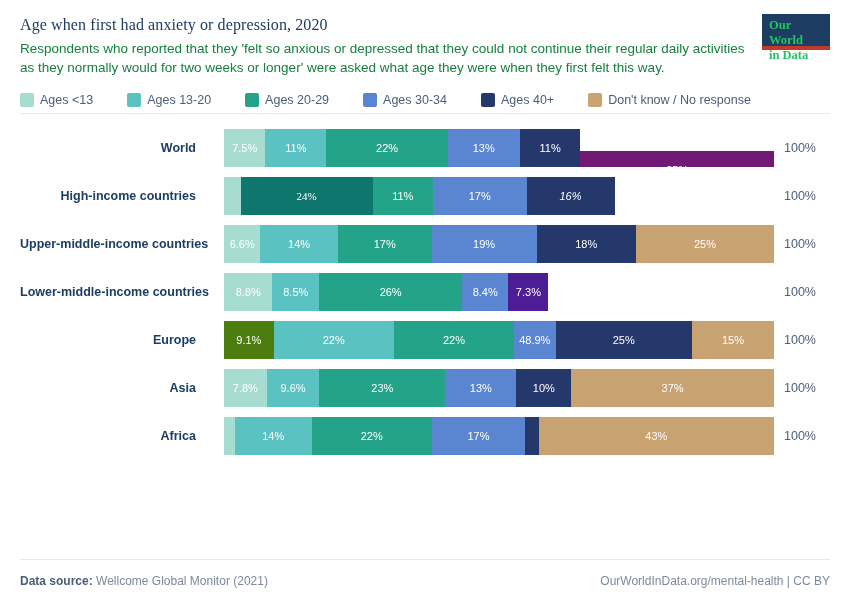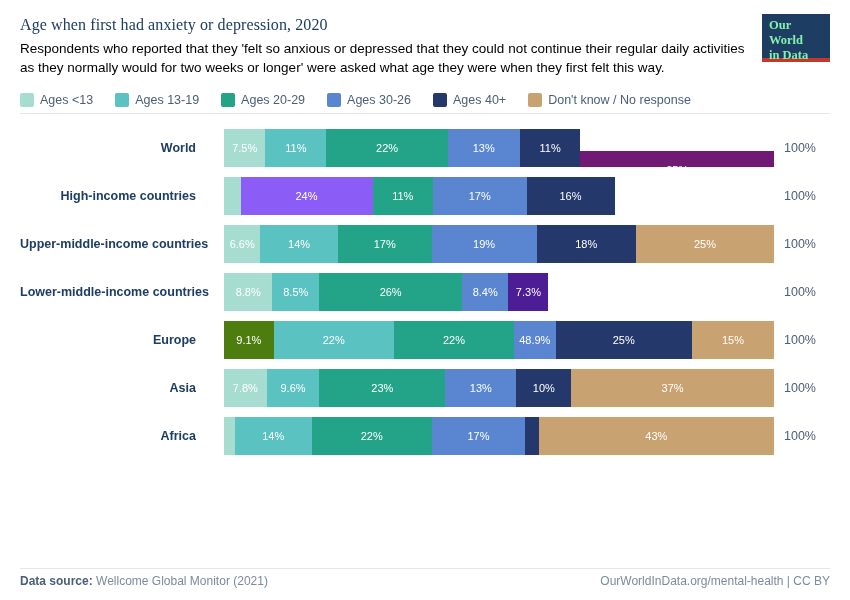--- a/index.html
+++ b/index.html
@@ -28,46 +28,46 @@
     font-family: "Liberation Serif", serif;
     font-size: 16px;
     font-weight: 400;
     color: #1d3d63;
     margin: 0 0 6px 0;
     letter-spacing: 0.1px;
   }
   .subtitle {
     font-size: 13.5px;
     line-height: 1.38;
-    color: #000000;
+    color: #15803d;
     margin: 0;
     max-width: 730px;
   }
   .owid-logo {
     position: absolute;
     top: -2px;
     right: 0;
     width: 68px;
-    height: 48px;
+    height: 36px;
     background: #1d3d63;
-    color: #86efac;
+    color: #22c55e;
     font-family: "Liberation Serif", serif;
     font-size: 12.5px;
     line-height: 1.18;
     font-weight: 700;
     text-align: left;
     box-sizing: border-box;
     padding: 4px 6px 0 7px;
     border-bottom: 4px solid #c0392b;
   }
   .legend {
     display: flex;
     flex-wrap: wrap;
     align-items: center;
-    gap: 4px;
+    gap: 16px;
     margin-top: 16px;
     padding-bottom: 6px;
     border-bottom: 1px solid #e7e7e7;
   }
   .legend-item {
     display: flex;
     align-items: center;
     margin-right: 18px;
   }
   .legend-swatch {
@@ -124,21 +124,21 @@
     color: #4a5e78;
     box-sizing: border-box;
     white-space: nowrap;
   }
   .footer {
     position: absolute;
     left: 20px;
     right: 20px;
     bottom: 12px;
     border-top: 1px solid #e7e7e7;
-    padding-top: 5px;
+    padding-top: 14px;
     display: flex;
     justify-content: space-between;
     font-size: 12px;
     color: #7b8a9e;
   }
   .footer b {
     color: #4a5e78;
   }
   .footer-right {
     color: #7b8a9e;
@@ -158,29 +158,29 @@
     </div>
   </div>
 
   <div class="legend" id="legend">
       <div class="legend-item">
         <span class="legend-swatch" style="background: rgb(167, 220, 208);"></span>
         <span class="legend-label">Ages &lt;13</span>
       </div>
       <div class="legend-item">
         <span class="legend-swatch" style="background: rgb(90, 194, 192);"></span>
-        <span class="legend-label">Ages 13-19</span>
+        <span class="legend-label">Ages 13-20</span>
       </div>
       <div class="legend-item">
         <span class="legend-swatch" style="background: rgb(35, 163, 135);"></span>
         <span class="legend-label">Ages 20-29</span>
       </div>
       <div class="legend-item">
         <span class="legend-swatch" style="background: rgb(90, 134, 209);"></span>
-        <span class="legend-label">Ages 30-26</span>
+        <span class="legend-label">Ages 30-34</span>
       </div>
       <div class="legend-item">
         <span class="legend-swatch" style="background: rgb(36, 56, 107);"></span>
         <span class="legend-label">Ages 40+</span>
       </div>
       <div class="legend-item">
         <span class="legend-swatch" style="background: rgb(201, 162, 113);"></span>
         <span class="legend-label">Don't know / No response</span>
       </div>
     </div>
@@ -195,24 +195,24 @@
           <div class="seg" style="background: rgb(90, 134, 209); width: 13.0653%;">13%</div>
           <div class="seg" style="background: rgb(36, 56, 107); width: 11.0553%;">11%</div>
           <div class="seg" style="background: #701a75; width: 35.1759%; margin-top: 22px;">35%</div>
         </div>
         <div class="row-total">100%</div>
       </div>
       <div class="row">
         <div class="row-label">High-income countries</div>
         <div class="bar">
           <div class="seg" style="background: rgb(167, 220, 208); width: 3%;"></div>
-          <div class="seg" style="background: #8b5cf6; width: 24%;">24%</div>
+          <div class="seg" style="background: #0f766e; width: 24%; font-family: Liberation Serif, serif;">24%</div>
           <div class="seg" style="background: rgb(35, 163, 135); width: 11%;">11%</div>
           <div class="seg" style="background: rgb(90, 134, 209); width: 17%;">17%</div>
-          <div class="seg" style="background: rgb(36, 56, 107); width: 16%;">16%</div>
+          <div class="seg" style="background: rgb(36, 56, 107); width: 16%; font-style: italic;">16%</div>
           <div class="seg" style="background: #4c1d95; width: 29%; margin-top: 44px;">29%</div>
         </div>
         <div class="row-total">100%</div>
       </div>
       <div class="row">
         <div class="row-label">Upper-middle-income countries</div>
         <div class="bar">
           <div class="seg" style="background: rgb(167, 220, 208); width: 6.62651%;">6.6%</div>
           <div class="seg" style="background: rgb(90, 194, 192); width: 14.0562%;">14%</div>
           <div class="seg" style="background: rgb(35, 163, 135); width: 17.0683%;">17%</div>

